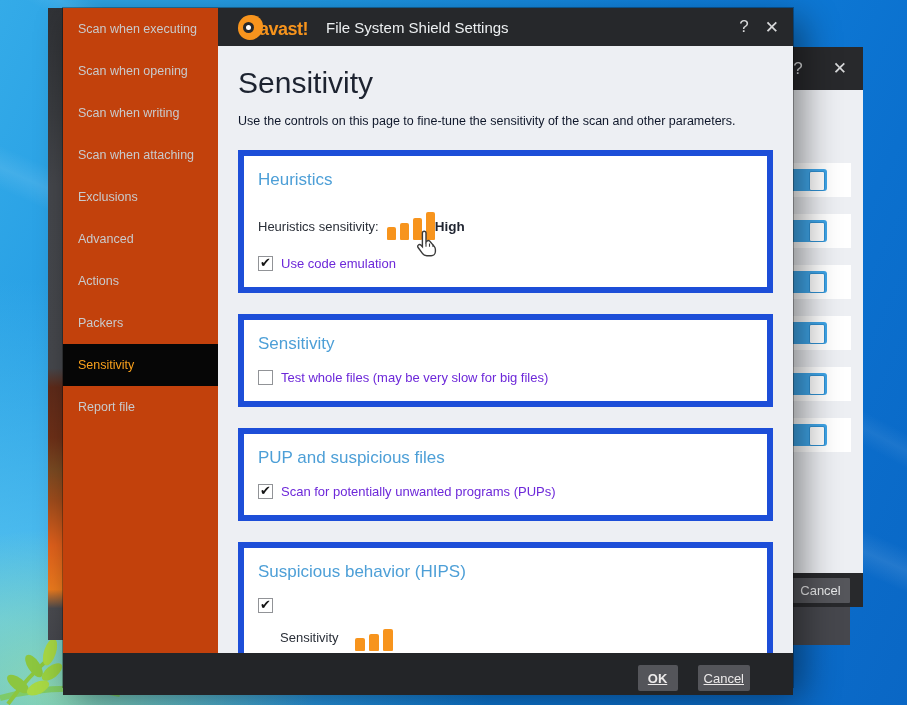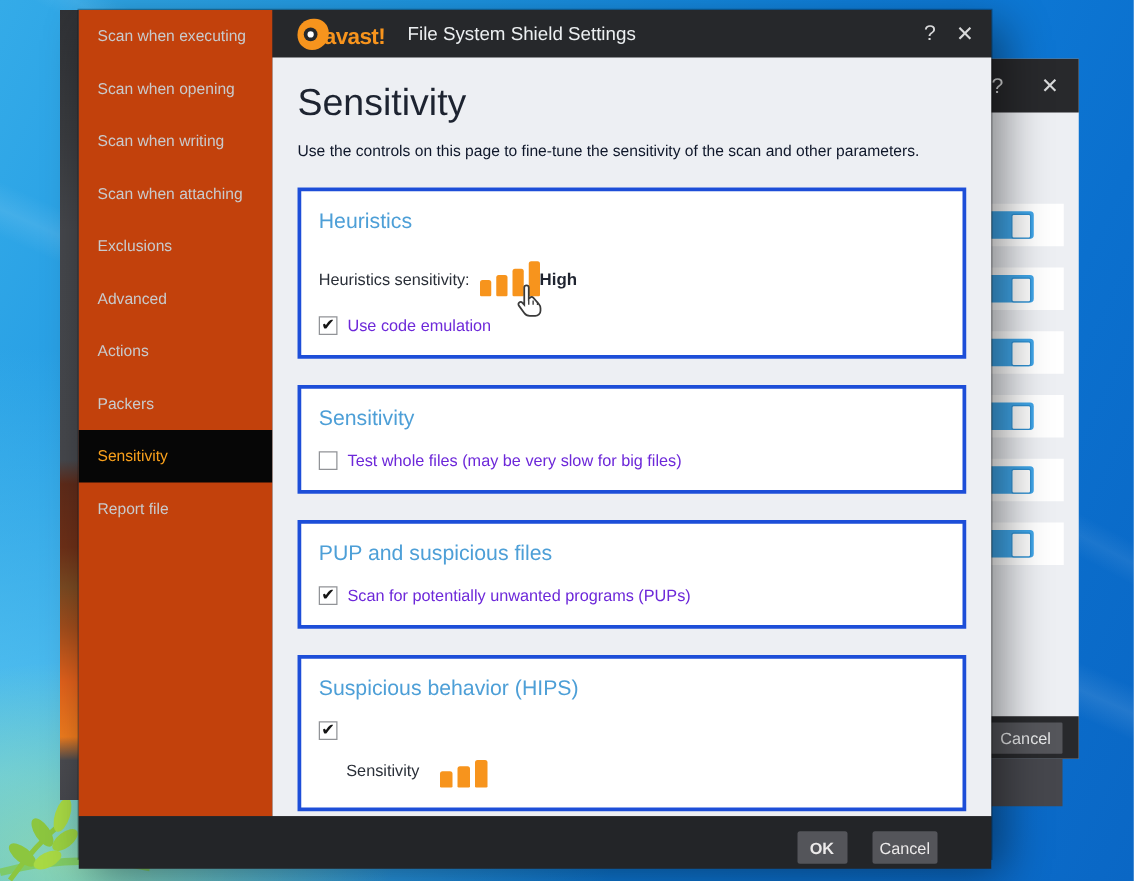--- a/index.html
+++ b/index.html
@@ -55,21 +55,21 @@
   .logo-ball{width:25px;height:25px;background:#f7941d;border-radius:52% 46% 55% 48%;position:relative;}
   .logo-ball::after{content:"";position:absolute;left:5px;top:7px;width:11px;height:11px;background:#26282b;border-radius:50%;}
   .logo-ball::before{content:"";position:absolute;left:8px;top:10px;width:5px;height:5px;background:#fff;border-radius:50%;z-index:1;}
   .logo-word{color:#f7941d;font-weight:bold;font-size:18px;letter-spacing:-.5px;margin-left:-4px;}
   .tb-title{color:#eceff1;font-size:15px;margin-left:8px;flex:1;}
   .tb-btn{color:#d8d9da;font-size:17px;margin-left:16px;cursor:default;}
 
   .content{grid-column:2;grid-row:2;background:#edeff3;padding:18px 20px 0 20px;box-sizing:border-box;}
   .page-title{font-size:30px;font-weight:400;color:#1d2330;margin:2px 0 14px 0;}
   .page-sub{font-size:12.5px;color:#0f172a;margin-bottom:22px;}
-  .card{background:#fff;border:3px solid #1d4ed8;margin-bottom:21px;padding:12px 14px 16px 14px;box-sizing:border-box;}
+  .card{background:#fff;border:6px solid #1d4ed8;margin-bottom:21px;padding:12px 14px 16px 14px;box-sizing:border-box;}
   .card h2{font-size:17px;font-weight:400;color:#4d9fd7;margin:2px 0 0 0;}
   .row{display:flex;align-items:center;}
   .slider-row{margin-top:22px;}
   .slider-label{font-size:13px;color:#2a2f38;margin-right:8px;}
   .bars{display:flex;align-items:flex-end;gap:4px;height:28px;position:relative;cursor:pointer;}
   .bar{width:9px;background:#f7941d;border-radius:2px 2px 1px 1px;}
   .b1{height:13px}.b2{height:17px}.b3{height:22px}.b4{height:28px}
   .slider-value{font-size:13.5px;font-weight:bold;color:#1f2430;}
   .cursor-hand{position:absolute;left:28px;top:16px;z-index:3;}
   .cb-row{margin-top:16px;}
@@ -80,21 +80,21 @@
   .hips-slider{margin:10px 0 0 22px;}
   .hips-label{font-size:13px;color:#2a2f38;margin-right:16px;}
 
   .footer{grid-column:1/3;grid-row:3;background:#232528;display:flex;align-items:center;
     justify-content:flex-end;padding-right:43px;gap:20px;margin-top:8px;height:34px;
     position:relative;}
   
   .footer::before{content:"";position:absolute;left:0;top:-8px;width:100%;height:8px;background:#232528;}
   .btn{height:26px;background:#54555a;color:#eceaea;border:none;border-radius:2px;
     font-size:13px;display:flex;align-items:center;justify-content:center;cursor:pointer;
-    font-family:"Liberation Sans",sans-serif;}
+    font-family:"Liberation Sans",sans-serif;text-decoration:underline;}
   .btn.ok{min-width:40px;font-weight:bold;}
   .btn.cancel{min-width:52px;}
 </style>
 </head>
 <body>
 
 <div class="streaks"></div>
 
 <svg class="foliage" width="150" height="87">
   <path d="M0 80 Q 60 64 120 76" stroke="#7ec83c" stroke-width="6" fill="none" opacity=".65"></path>

